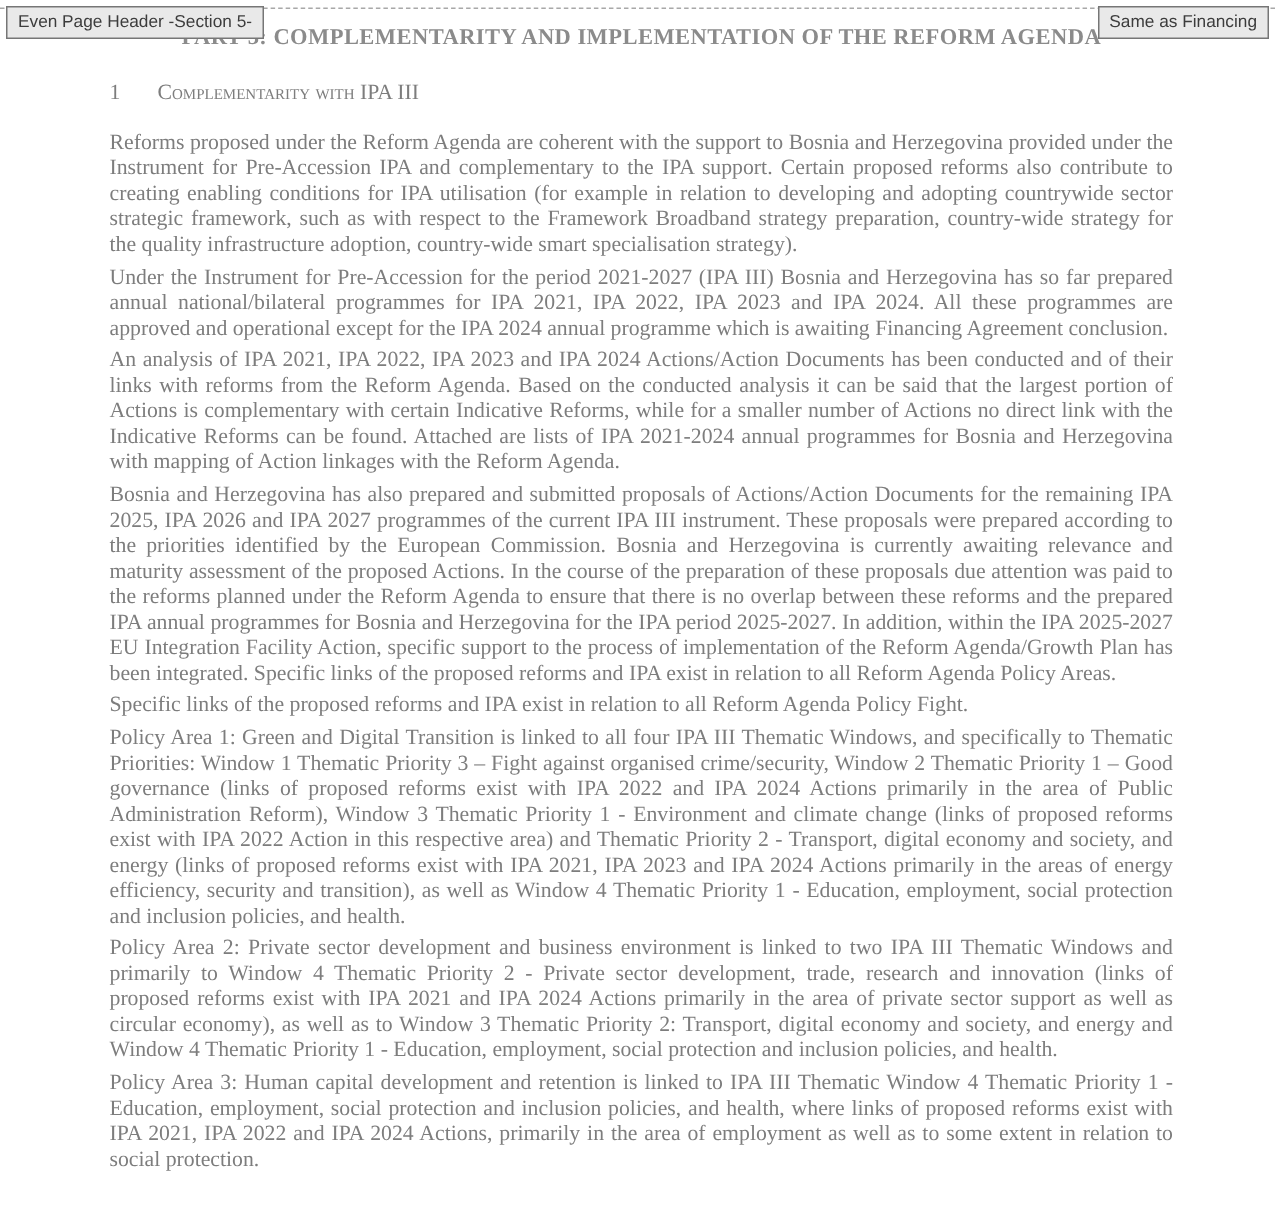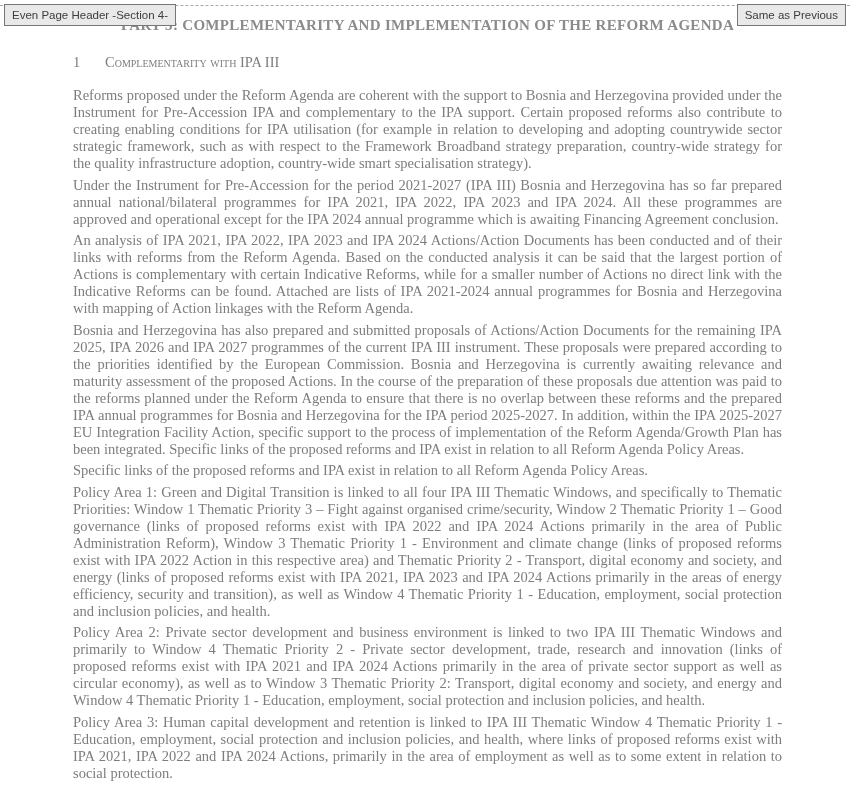--- a/index.html
+++ b/index.html
@@ -76,36 +76,36 @@
     text-align: justify;
   }
 </style>
 </head>
 <body>
 
 <div class="page">
 
   <div class="header-boundary"></div>
 
-  <div class="header-tag tag-left">Even Page Header -Section 4-</div>
+  <div class="header-tag tag-left">Even Page Header -Section 5-</div>
 
-  <div class="header-tag tag-right">Same as Previous</div>
+  <div class="header-tag tag-right">Same as Financing</div>
 
   <div class="content">
 
     <div class="doc-title">PART 3: COMPLEMENTARITY AND IMPLEMENTATION OF THE REFORM AGENDA</div>
 
     <div class="doc-heading">
       <span class="sec-num">1</span><span class="sec-text">Complementarity with IPA III</span>
     </div>
 
     <p class="body-par">Reforms proposed under the Reform Agenda are coherent with the support to Bosnia and Herzegovina provided under the Instrument for Pre-Accession IPA and complementary to the IPA support. Certain proposed reforms also contribute to creating enabling conditions for IPA utilisation (for example in relation to developing and adopting countrywide sector strategic framework, such as with respect to the Framework Broadband strategy preparation, country-wide strategy for the quality infrastructure adoption, country-wide smart specialisation strategy).</p>
     <p class="body-par">Under the Instrument for Pre-Accession for the period 2021-2027 (IPA III) Bosnia and Herzegovina has so far prepared annual national/bilateral programmes for IPA 2021, IPA 2022, IPA 2023 and IPA 2024. All these programmes are approved and operational except for the IPA 2024 annual programme which is awaiting Financing Agreement conclusion.</p>
     <p class="body-par">An analysis of IPA 2021, IPA 2022, IPA 2023 and IPA 2024 Actions/Action Documents has been conducted and of their links with reforms from the Reform Agenda. Based on the conducted analysis it can be said that the largest portion of Actions is complementary with certain Indicative Reforms, while for a smaller number of Actions no direct link with the Indicative Reforms can be found. Attached are lists of IPA 2021-2024 annual programmes for Bosnia and Herzegovina with mapping of Action linkages with the Reform Agenda.</p>
     <p class="body-par">Bosnia and Herzegovina has also prepared and submitted proposals of Actions/Action Documents for the remaining IPA 2025, IPA 2026 and IPA 2027 programmes of the current IPA III instrument. These proposals were prepared according to the priorities identified by the European Commission. Bosnia and Herzegovina is currently awaiting relevance and maturity assessment of the proposed Actions. In the course of the preparation of these proposals due attention was paid to the reforms planned under the Reform Agenda to ensure that there is no overlap between these reforms and the prepared IPA annual programmes for Bosnia and Herzegovina for the IPA period 2025-2027. In addition, within the IPA 2025-2027 EU Integration Facility Action, specific support to the process of implementation of the Reform Agenda/Growth Plan has been integrated. Specific links of the proposed reforms and IPA exist in relation to all Reform Agenda Policy Areas.</p>
-    <p class="body-par">Specific links of the proposed reforms and IPA exist in relation to all Reform Agenda Policy Areas.</p>
+    <p class="body-par">Specific links of the proposed reforms and IPA exist in relation to all Reform Agenda Policy Fight.</p>
     <p class="body-par">Policy Area 1: Green and Digital Transition is linked to all four IPA III Thematic Windows, and specifically to Thematic Priorities: Window 1 Thematic Priority 3 – Fight against organised crime/security, Window 2 Thematic Priority 1 – Good governance (links of proposed reforms exist with IPA 2022 and IPA 2024 Actions primarily in the area of Public Administration Reform), Window 3 Thematic Priority 1 - Environment and climate change (links of proposed reforms exist with IPA 2022 Action in this respective area) and Thematic Priority 2 - Transport, digital economy and society, and energy (links of proposed reforms exist with IPA 2021, IPA 2023 and IPA 2024 Actions primarily in the areas of energy efficiency, security and transition), as well as Window 4 Thematic Priority 1 - Education, employment, social protection and inclusion policies, and health.</p>
     <p class="body-par">Policy Area 2: Private sector development and business environment is linked to two IPA III Thematic Windows and primarily to Window 4 Thematic Priority 2 - Private sector development, trade, research and innovation (links of proposed reforms exist with IPA 2021 and IPA 2024 Actions primarily in the area of private sector support as well as circular economy), as well as to Window 3 Thematic Priority 2: Transport, digital economy and society, and energy and Window 4 Thematic Priority 1 - Education, employment, social protection and inclusion policies, and health.</p>
     <p class="body-par">Policy Area 3: Human capital development and retention is linked to IPA III Thematic Window 4 Thematic Priority 1 - Education, employment, social protection and inclusion policies, and health, where links of proposed reforms exist with IPA 2021, IPA 2022 and IPA 2024 Actions, primarily in the area of employment as well as to some extent in relation to social protection.</p>
 
   </div>
 
 </div>
 
 </body></html>

